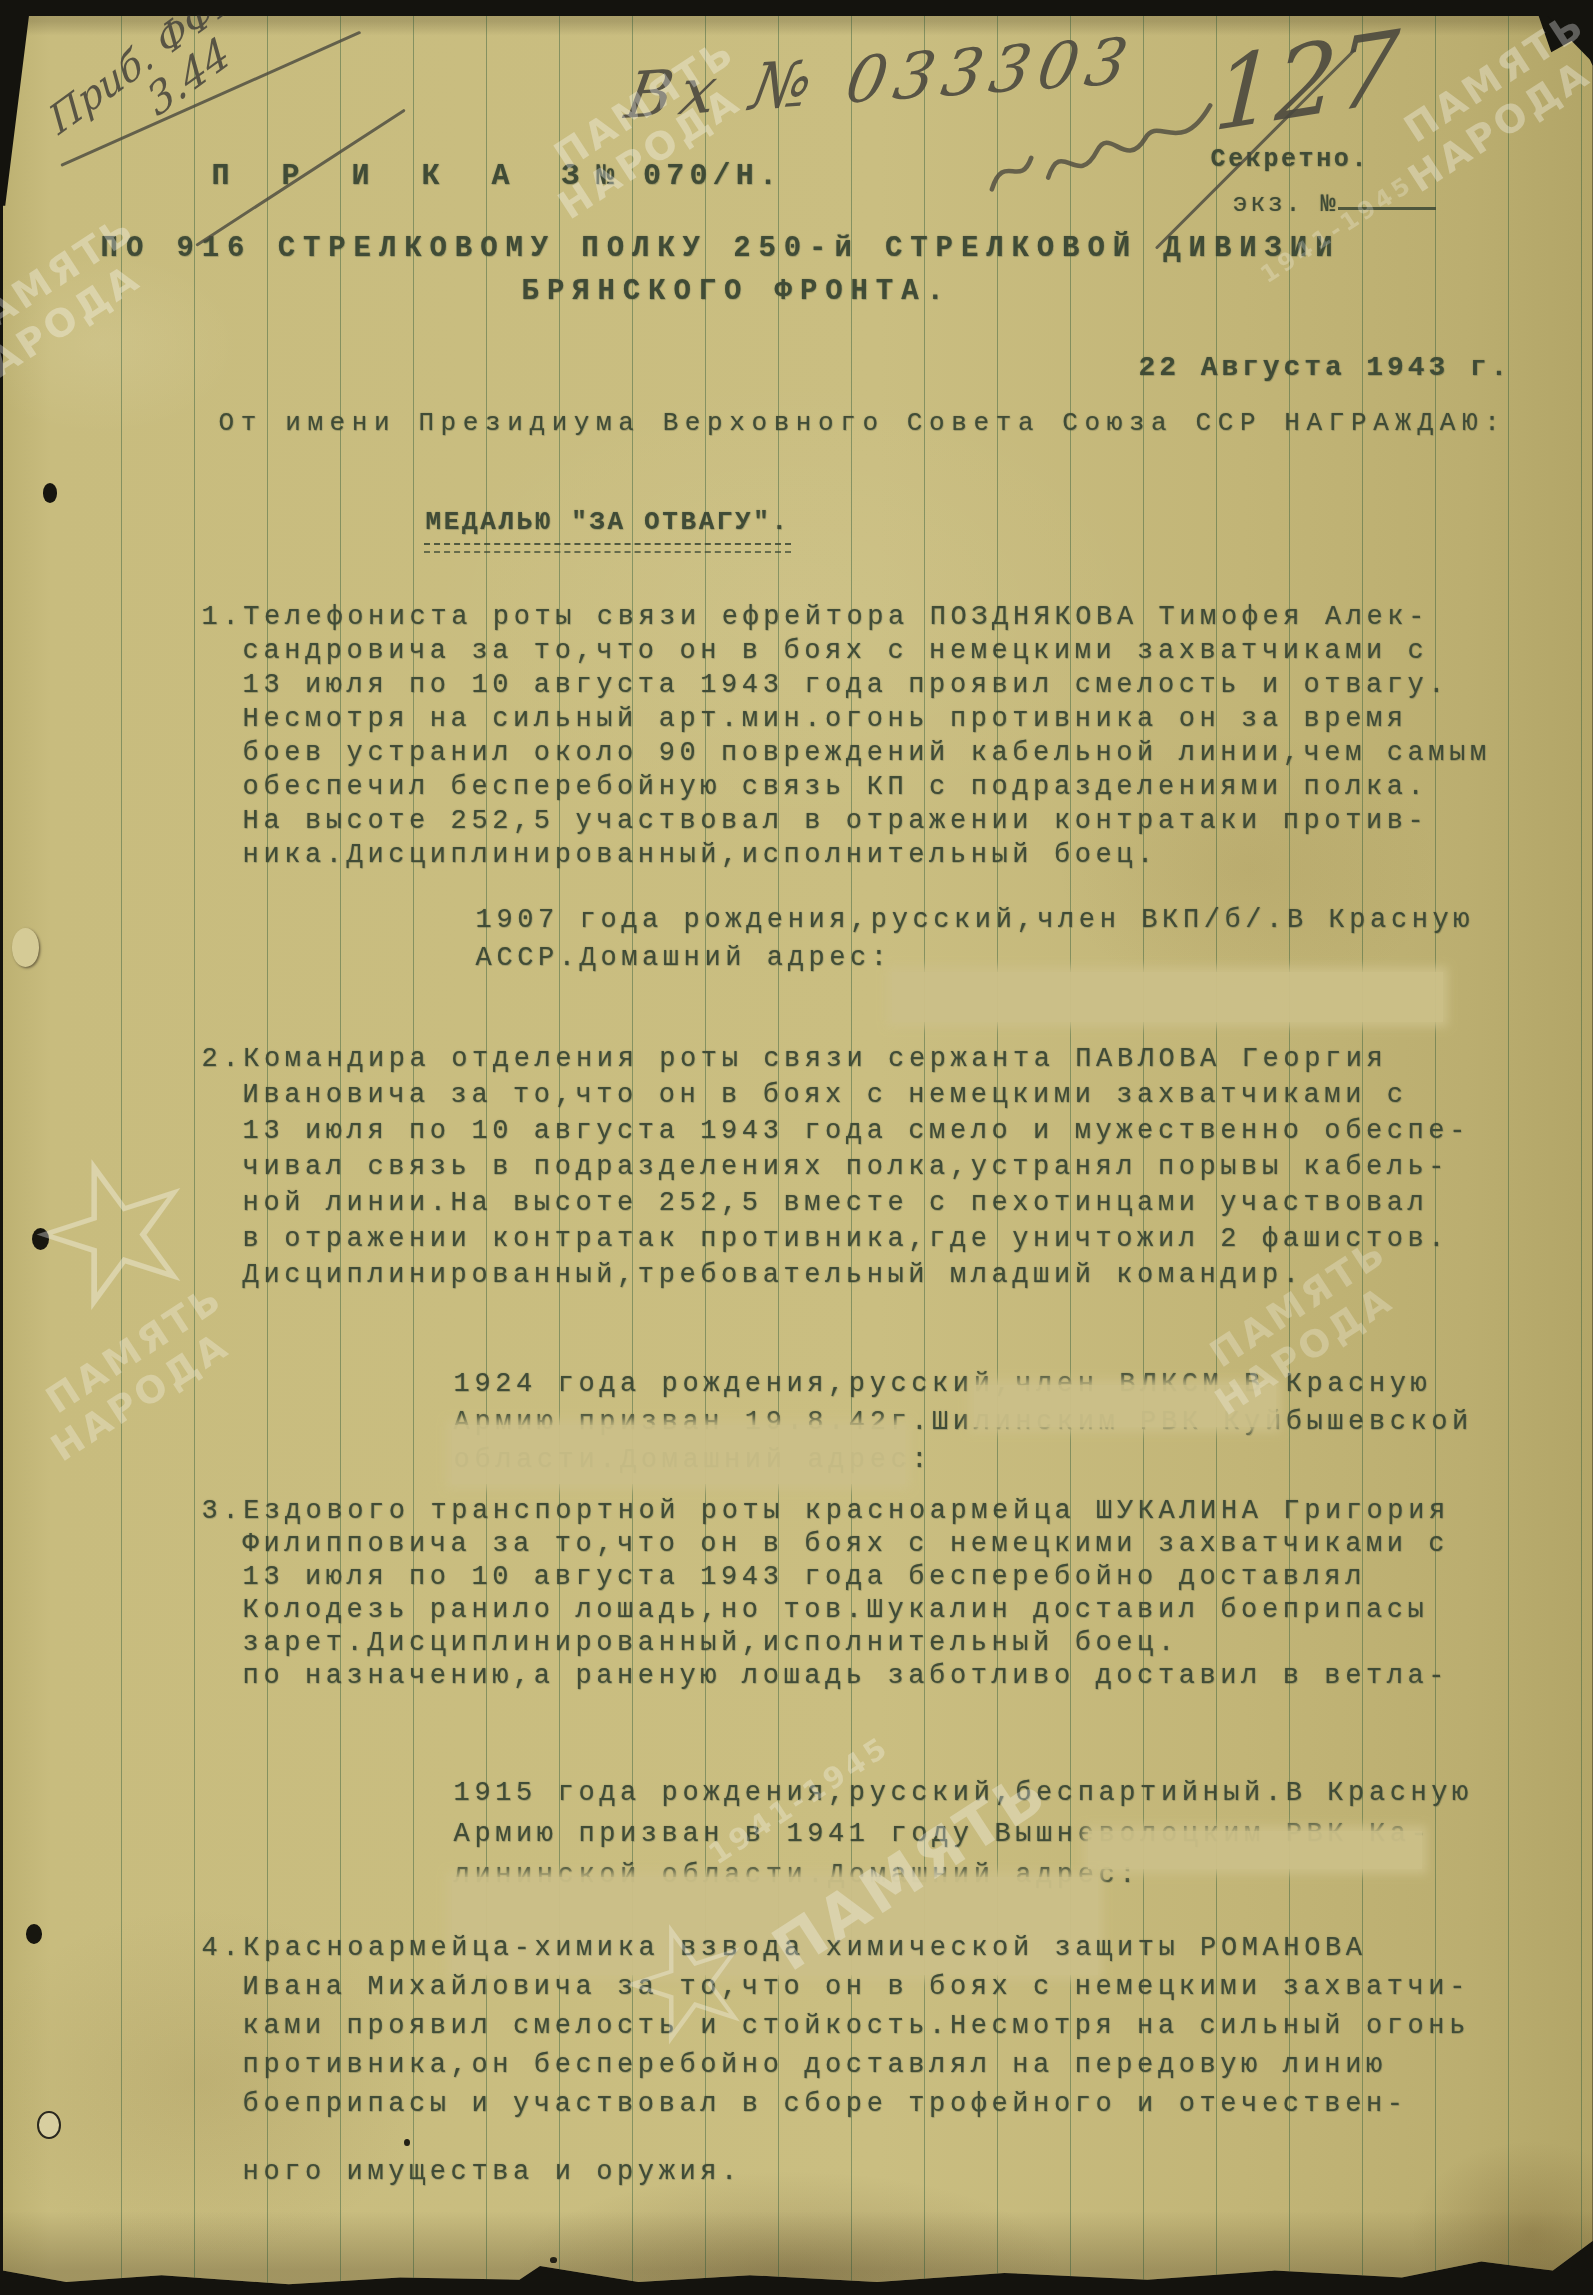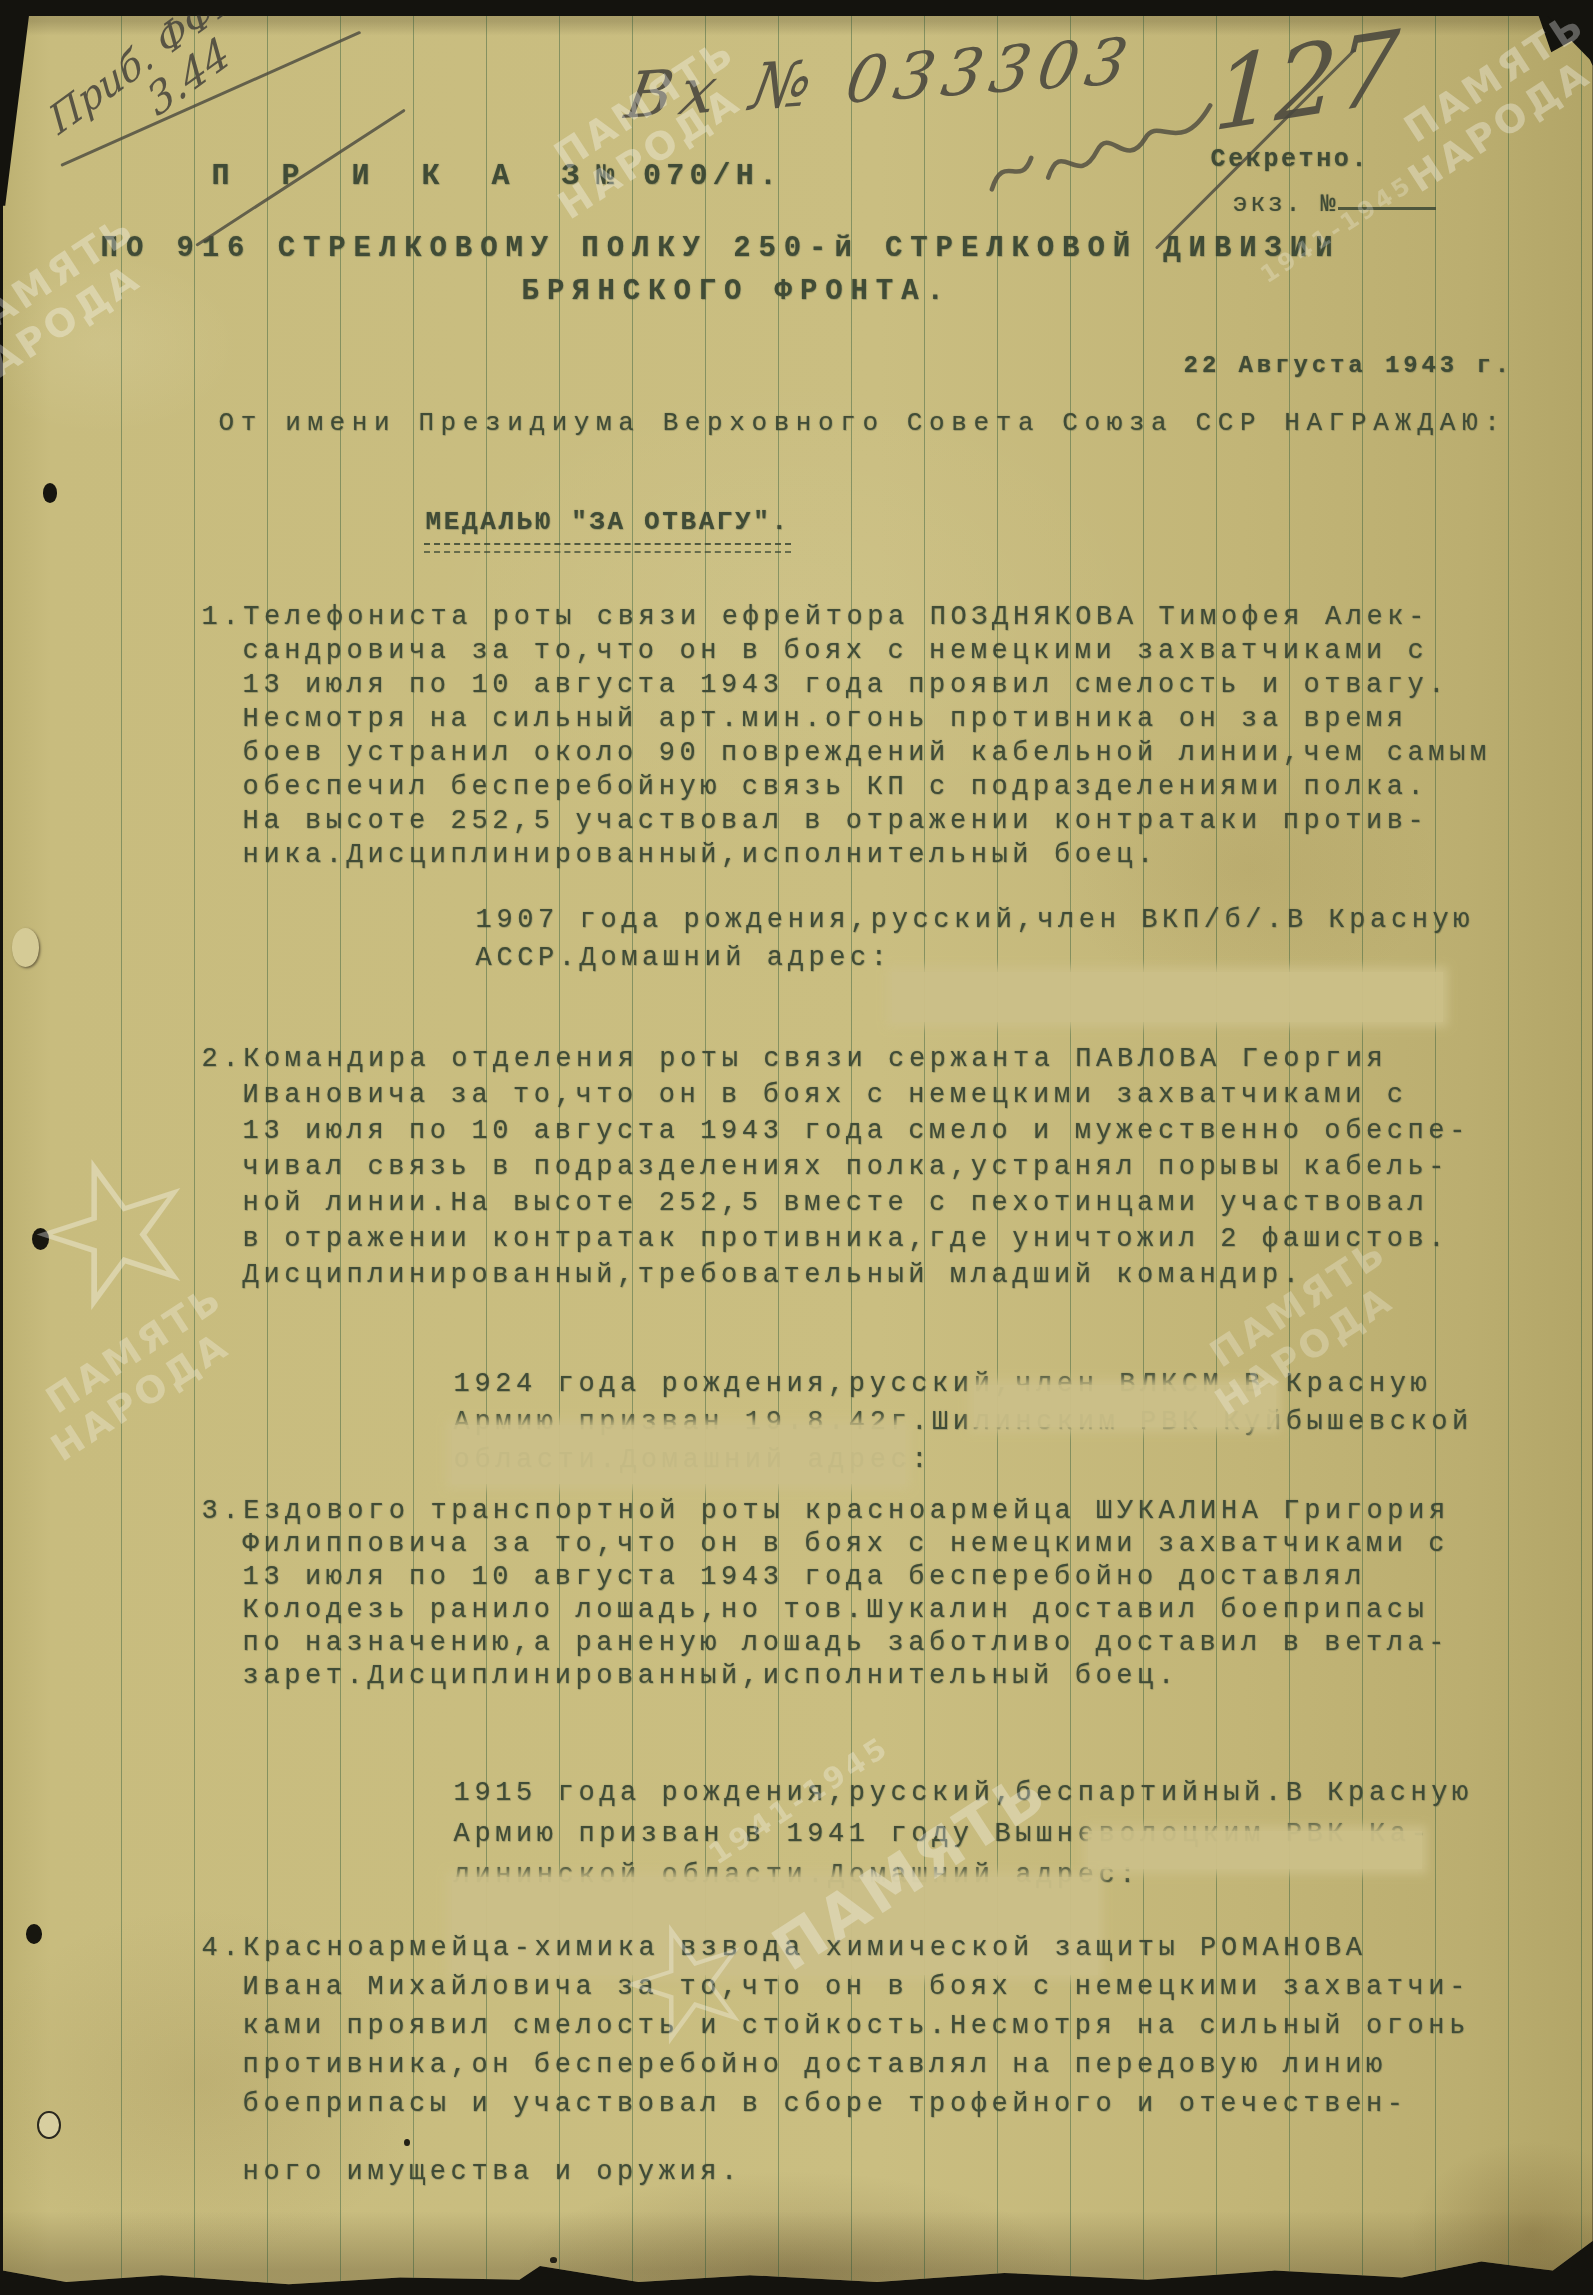--- a/index.html
+++ b/index.html
@@ -81,21 +81,21 @@
     <div class="typed b" style="left:594px;top:143px;font-size:30px;letter-spacing:5.2px;">№ 070/Н.</div>
 
     <div class="typed b" style="left:1208px;top:129px;font-size:25px;letter-spacing:2.6px;">Секретно.</div>
     <div class="typed" style="left:1230px;top:172px;font-size:25px;letter-spacing:2.6px;">
       <span>экз. №</span><span class="copy-blank"></span>
     </div>
 
     <div class="typed b" style="left:98px;top:216px;font-size:29px;letter-spacing:7.9px;">ПО 916 СТРЕЛКОВОМУ ПОЛКУ 250-й СТРЕЛКОВОЙ ДИВИЗИИ</div>
     <div class="typed b" style="left:519px;top:259px;font-size:29px;letter-spacing:7.9px;">БРЯНСКОГО ФРОНТА.</div>
 
-    <div class="typed b" style="left:1136px;top:336px;font-size:24px;letter-spacing:3.9px;margin-left:45px;">22 Августа 1943 г.</div>
+    <div class="typed b" style="left:1136px;top:336px;font-size:28px;letter-spacing:3.9px;">22 Августа 1943 г.</div>
 
     <div class="typed" style="left:216px;top:392px;font-size:26px;letter-spacing:6.6px;">От имени Президиума Верховного Совета Союза ССР НАГРАЖДАЮ:</div>
 
     <div class="typed b" style="left:423px;top:491px;font-size:26px;letter-spacing:2.6px;">МЕДАЛЬЮ "ЗА ОТВАГУ".</div>
     <div class="award-underline"></div>
 
     <div class="typed entry e1" style="top:586px;">
       <div class="t-line">1.Телефониста роты связи ефрейтора ПОЗДНЯКОВА Тимофея Алек-</div>
       <div class="t-line">сандровича за то,что он в боях с немецкими захватчиками с</div>
       <div class="t-line">13 июля по 10 августа 1943 года проявил смелость и отвагу.</div>
@@ -126,22 +126,22 @@
       <div class="t-line">области.Домашний адрес:</div>
     </div>
     <div class="redact" style="left:971px;top:1369px;width:302px;height:42px;"></div>
     <div class="redact" style="left:449px;top:1409px;width:453px;height:59px;"></div>
 
     <div class="typed entry e3" style="top:1480px;">
       <div class="t-line">3.Ездового транспортной роты красноармейца ШУКАЛИНА Григория</div>
       <div class="t-line">Филипповича за то,что он в боях с немецкими захватчиками с</div>
       <div class="t-line">13 июля по 10 августа 1943 года бесперебойно доставлял</div>
       <div class="t-line">Колодезь ранило лошадь,но тов.Шукалин доставил боеприпасы</div>
+      <div class="t-line">зарет.Дисциплинированный,исполнительный боец.</div>
       <div class="t-line">по назначению,а раненую лошадь заботливо доставил в ветла-</div>
-      <div class="t-line">зарет.Дисциплинированный,исполнительный боец.</div>
     </div>
     <div class="typed bio bio3" style="top:1762px;">
       <div class="t-line">1915 года рождения,русский,беспартийный.В Красную</div>
       <div class="t-line">Армию призван в 1941 году Вышневолоцким РВК Ка-</div>
       <div class="t-line">лининской области.Домашний адрес:</div>
     </div>
     <div class="redact" style="left:1085px;top:1815px;width:334px;height:38px;"></div>
     <div class="redact" style="left:449px;top:1861px;width:646px;height:98px;"></div>
 
     <div class="typed entry e4" style="top:1917px;">

